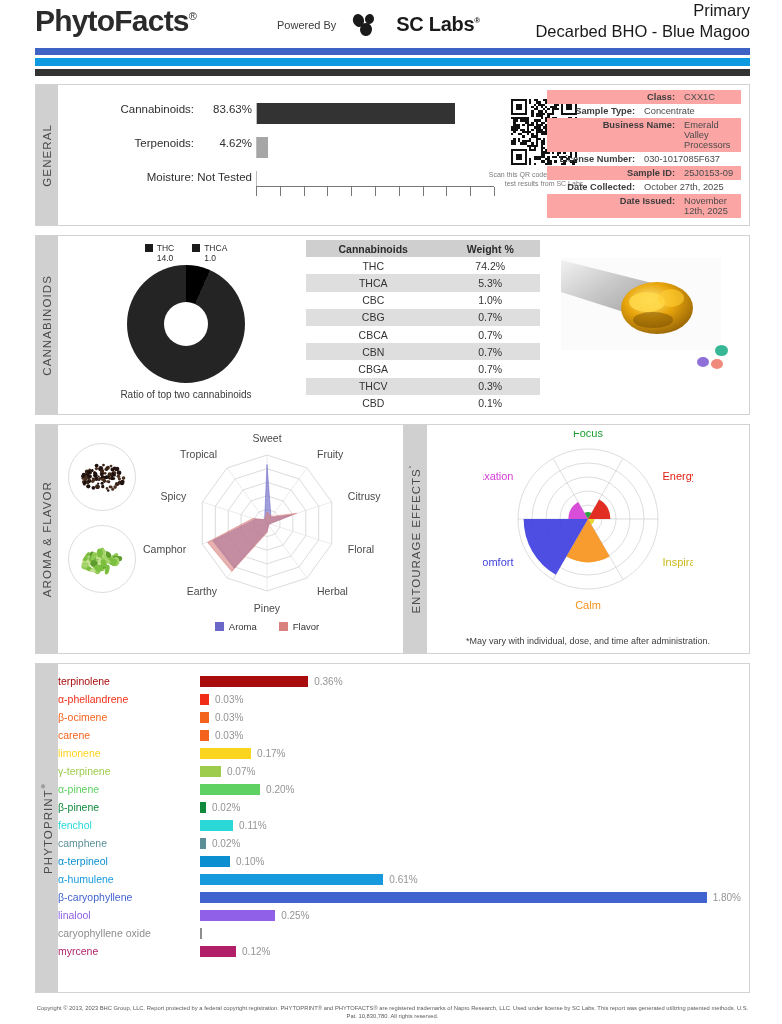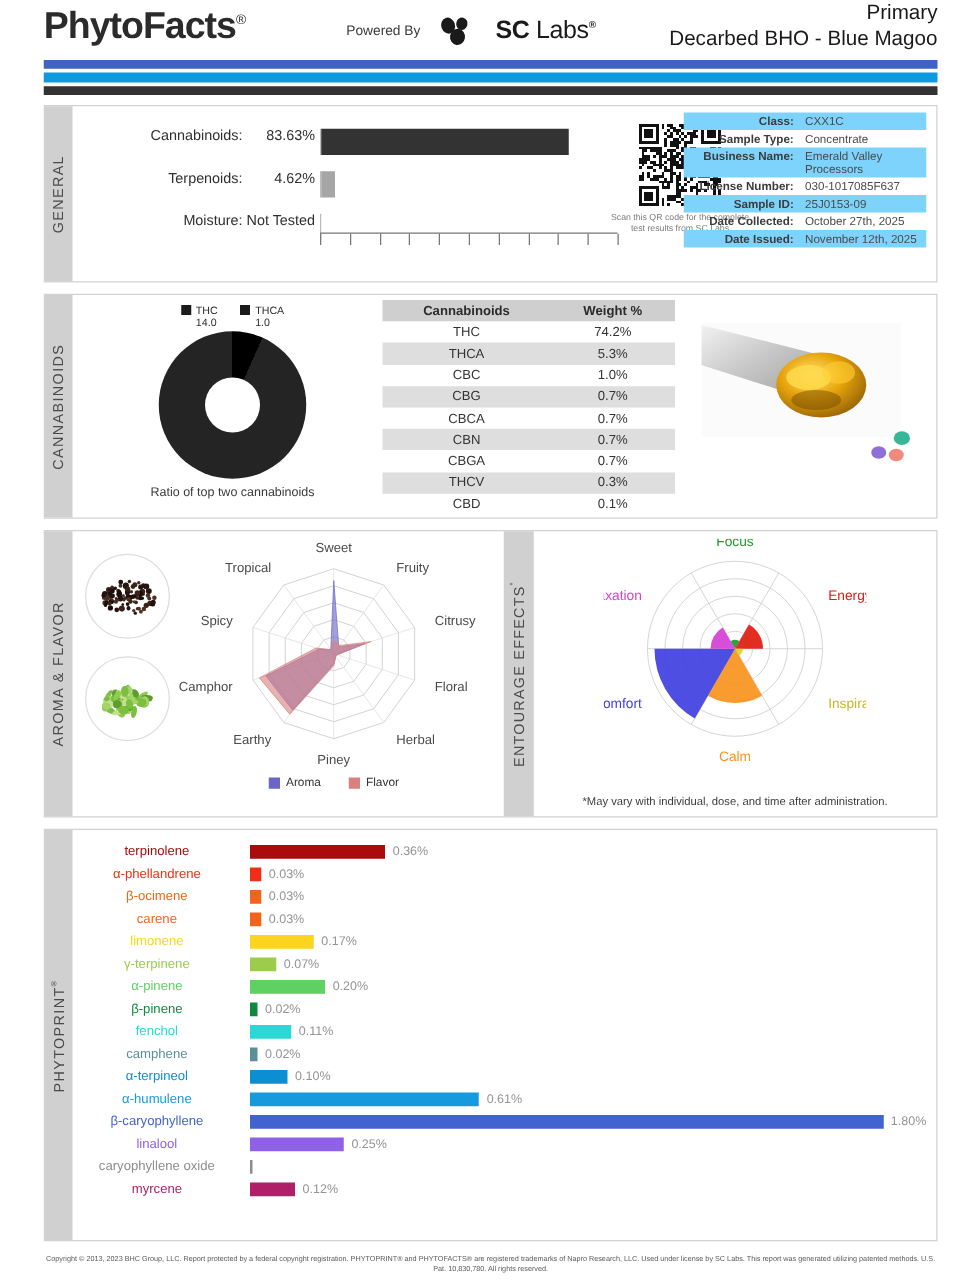--- a/index.html
+++ b/index.html
@@ -26,21 +26,21 @@
   }
   .powered-by { font-size: 11px; color: #3a3a3a; }
   .sclabs-mark { width: 26px; height: 22px; position: relative; }
   .sclabs-mark i {
     position: absolute; background: #1a1a1a; border-radius: 50%;
   }
   .sclabs-mark i.d1 { width: 11px; height: 13px; left: 0px; top: 0px; transform: rotate(-18deg); }
   .sclabs-mark i.d2 { width: 9px;  height: 10px; left: 12px; top: 0px; transform: rotate(12deg); }
   .sclabs-mark i.d3 { width: 12px; height: 13px; left: 7px; top: 9px; transform: rotate(8deg); }
   .sclabs-text { font-size: 20px; font-weight: 700; color: #1a1a1a; letter-spacing: -0.3px; }
-  .sclabs-text .lt { font-weight: 400; }
+  .sclabs-text .lt { font-weight: 700; }
   .sclabs-text sup { font-size: 8px; vertical-align: super; }
   .sample-title {
     position: absolute; right: 32px; top: 0px;
     text-align: right; font-size: 16.5px; color: #1a1a1a; line-height: 21px;
   }
 
   .stripes { margin: 2px 32px 0 35px; }
   .stripe { height: 7px; margin-bottom: 3px; }
   .stripe.s1 { background: #3f63c4; }
   .stripe.s2 { background: #0d9ae0; height: 8px; }
@@ -78,21 +78,21 @@
     border-top: 1px solid #777;
   }
   .gen-scale i {
     position: absolute; top: 0; width: 1px; height: 9px; background: #777;
   }
   .qr-wrap { position: absolute; left: 430px; top: 14px; width: 112px; text-align: center; }
   .qr-img { width: 66px; height: 66px; margin: 0 auto; display: block; }
   .qr-cap { font-size: 7px; color: #7a7a7a; line-height: 9px; margin-top: 5px; }
   .info-table { position: absolute; right: 8px; top: 5px; width: 194px; font-size: 9.3px; }
   .info-table .irow { display: flex; min-height: 14px; }
-  .info-table .irow.alt { background: #7dd3fc; }
+  .info-table .irow.alt { background: #fca5a5; padding-left: 40px; }
   .info-table .ik {
     width: 92px; text-align: right; padding: 2px 4px 2px 0;
     color: #3c3c3c; font-weight: 700;
   }
   .info-table .iv { flex: 1; padding: 2px 0 2px 5px; color: #4b4b4b; }
 
   
   #cannabinoids { height: 180px; margin-top: 9px; }
   .cb-pie-box { position: absolute; left: 6px; top: 4px; width: 244px; }
   .cb-legend { display: flex; justify-content: center; gap: 18px; margin-top: 3px; }
@@ -152,21 +152,21 @@
   .ent-box { position: absolute; left: 50%; margin-left: -105px; top: 6px; width: 210px; height: 185px; }
   .ent-note {
     position: absolute; left: 0; right: 0; bottom: 7px; text-align: center;
     font-size: 9px; color: #3c3c3c;
   }
 
   
   #phyto { height: 330px; margin-top: 9px; }
   .pp-rows { position: absolute; left: 0; right: 8px; top: 8px; }
   .pp-row { display: flex; align-items: center; height: 18px; }
-  .pp-name { width: 142px; text-align: center; font-size: 10.5px; padding-right: 7px; }
+  .pp-name { width: 142px; text-align: left; font-size: 10.5px; padding-right: 7px; }
   .pp-bar-area { flex: 1; display: flex; align-items: center; position: relative; }
   .pp-bar { height: 11px; min-width: 2px; }
   .pp-val { font-size: 10px; color: #949494; margin-left: 6px; white-space: nowrap; }
 
   
   .footer {
     position: absolute; left: 35px; right: 32px; bottom: 4px;
     text-align: center; font-size: 5.8px; color: #5a5a5a; line-height: 8px;
   }
 </style>

